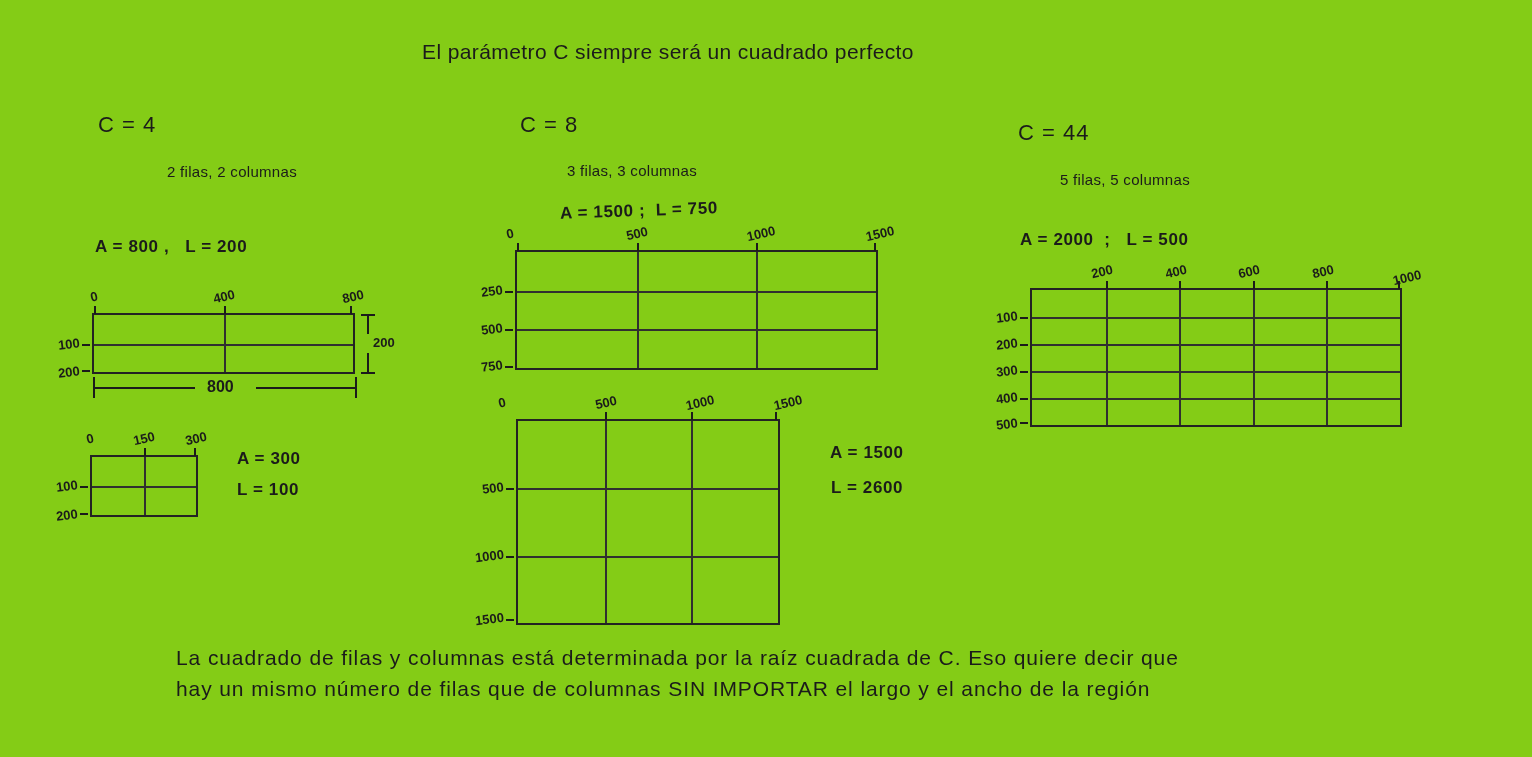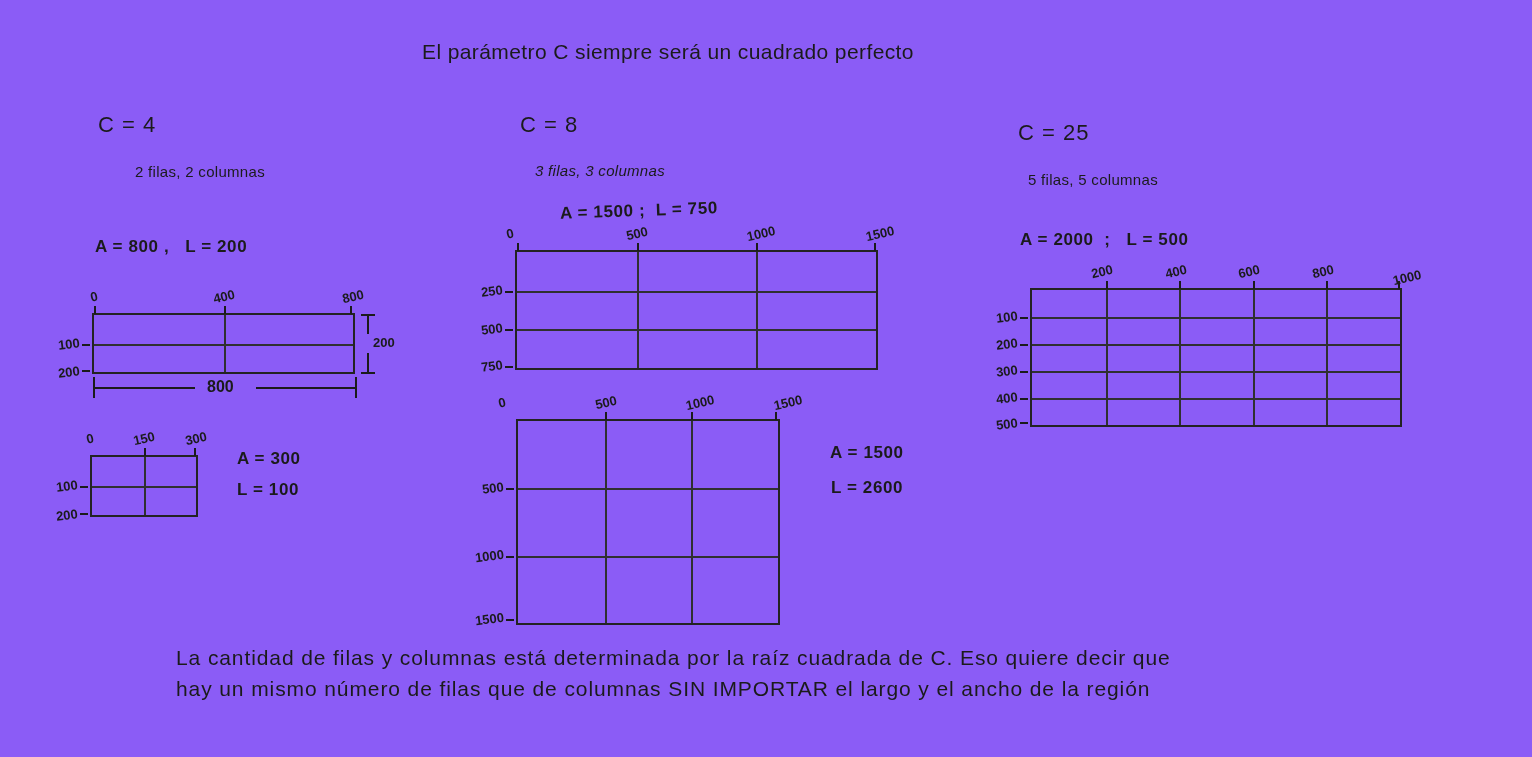--- a/index.html
+++ b/index.html
@@ -1,23 +1,23 @@
 <!DOCTYPE html>
 <html><head>
 <meta charset="utf-8">
 <style>
   html,body{margin:0;padding:0;background:#ffffff;}
   .canvas{
-    position:relative;width:1532px;height:757px;background:#8b5cf6;
+    position:relative;width:1532px;height:757px;background:#84cc16;
     font-family:"Liberation Sans", sans-serif;color:#1b1b1b;overflow:hidden;
   }
   .abs{position:absolute;white-space:pre;}
   .page-title{font-size:21px;letter-spacing:.4px;}
   .c-label{font-size:22px;letter-spacing:1px;}
-  .dims-label{font-size:15px;letter-spacing:.3px;}
+  .dims-label{font-size:15px;letter-spacing:.3px;margin-left:32px;}
   .formula{font-size:17px;font-weight:700;letter-spacing:.6px;}
   .side-label{font-size:17px;font-weight:700;letter-spacing:.6px;}
   .grid-box{position:absolute;border:2px solid #232323;box-sizing:border-box;background:transparent;}
   .vline{position:absolute;top:0;bottom:0;width:2px;background:#303030;}
   .hline{position:absolute;left:0;right:0;height:2px;background:#303030;}
   .tick-up{position:absolute;top:-9px;width:2px;height:8px;background:#1b1b1b;}
   .tick-dash{position:absolute;left:-12px;width:8px;height:2px;background:#1b1b1b;}
   .xlbl{position:absolute;top:-26px;transform:translateX(-50%) rotate(-13deg);font-size:13px;font-weight:700;white-space:pre;}
   .ylbl{position:absolute;right:calc(100% + 14px);transform:translateY(-50%) rotate(-7deg);font-size:13px;font-weight:700;white-space:pre;}
   .dim-bar{position:absolute;background:#1b1b1b;}
@@ -79,21 +79,21 @@
       <div class="tick-dash" style="top:97%;"></div>
       <span class="ylbl" style="top:50%;">100</span>
       <span class="ylbl" style="top:100%;">200</span>
     </div>
     <div class="abs side-label" style="left:237px;top:449px;">A = 300</div>
     <div class="abs side-label" style="left:237px;top:480px;">L = 100</div>
   </div>
 
   <div>
     <div class="abs c-label" style="left:520px;top:112px;">C = 8</div>
-    <div class="abs dims-label" style="left:535px;top:162px;font-style:italic;">3 filas, 3 columnas</div>
+    <div class="abs dims-label" style="left:535px;top:162px;">3 filas, 3 columnas</div>
     <div class="abs formula" style="left:560px;top:201px;transform:rotate(-2deg);">A = 1500 ;  L = 750</div>
 
     <div class="grid-box" style="left:515px;top:250px;width:363px;height:120px;">
       <div class="vline" style="left:33.33%;"></div>
       <div class="vline" style="left:66.67%;"></div>
       <div class="hline" style="top:33.33%;"></div>
       <div class="hline" style="top:66.67%;"></div>
       <div class="tick-up" style="left:0%;"></div>
       <div class="tick-up" style="left:33.33%;"></div>
       <div class="tick-up" style="left:66.67%;"></div>
@@ -127,21 +127,21 @@
       <div class="tick-dash" style="top:98%;"></div>
       <span class="ylbl" style="top:33.33%;">500</span>
       <span class="ylbl" style="top:66.67%;">1000</span>
       <span class="ylbl" style="top:98%;">1500</span>
     </div>
     <div class="abs side-label" style="left:830px;top:443px;">A = 1500</div>
     <div class="abs side-label" style="left:831px;top:478px;">L = 2600</div>
   </div>
 
   <div>
-    <div class="abs c-label" style="left:1018px;top:120px;">C = 25</div>
+    <div class="abs c-label" style="left:1018px;top:120px;">C = 44</div>
     <div class="abs dims-label" style="left:1028px;top:171px;">5 filas, 5 columnas</div>
     <div class="abs formula" style="left:1020px;top:230px;">A = 2000  ;   L = 500</div>
 
     <div class="grid-box" style="left:1030px;top:288px;width:372px;height:139px;">
       <div class="vline" style="left:20%;"></div>
       <div class="vline" style="left:40%;"></div>
       <div class="vline" style="left:60%;"></div>
       <div class="vline" style="left:80%;"></div>
       <div class="hline" style="top:20%;"></div>
       <div class="hline" style="top:40%;"></div>
@@ -164,17 +164,17 @@
       <div class="tick-dash" style="top:98%;"></div>
       <span class="ylbl" style="top:20%;">100</span>
       <span class="ylbl" style="top:40%;">200</span>
       <span class="ylbl" style="top:60%;">300</span>
       <span class="ylbl" style="top:80%;">400</span>
       <span class="ylbl" style="top:99%;">500</span>
     </div>
   </div>
 
   <div>
-    <div class="abs footer-line" style="left:176px;top:646px;">La cantidad de filas y columnas está determinada por la raíz cuadrada de C. Eso quiere decir que</div>
+    <div class="abs footer-line" style="left:176px;top:646px;">La cuadrado de filas y columnas está determinada por la raíz cuadrada de C. Eso quiere decir que</div>
     <div class="abs footer-line" style="left:176px;top:677px;">hay un mismo número de filas que de columnas SIN IMPORTAR el largo y el ancho de la región</div>
   </div>
 
 </div>
 
 </body></html>

